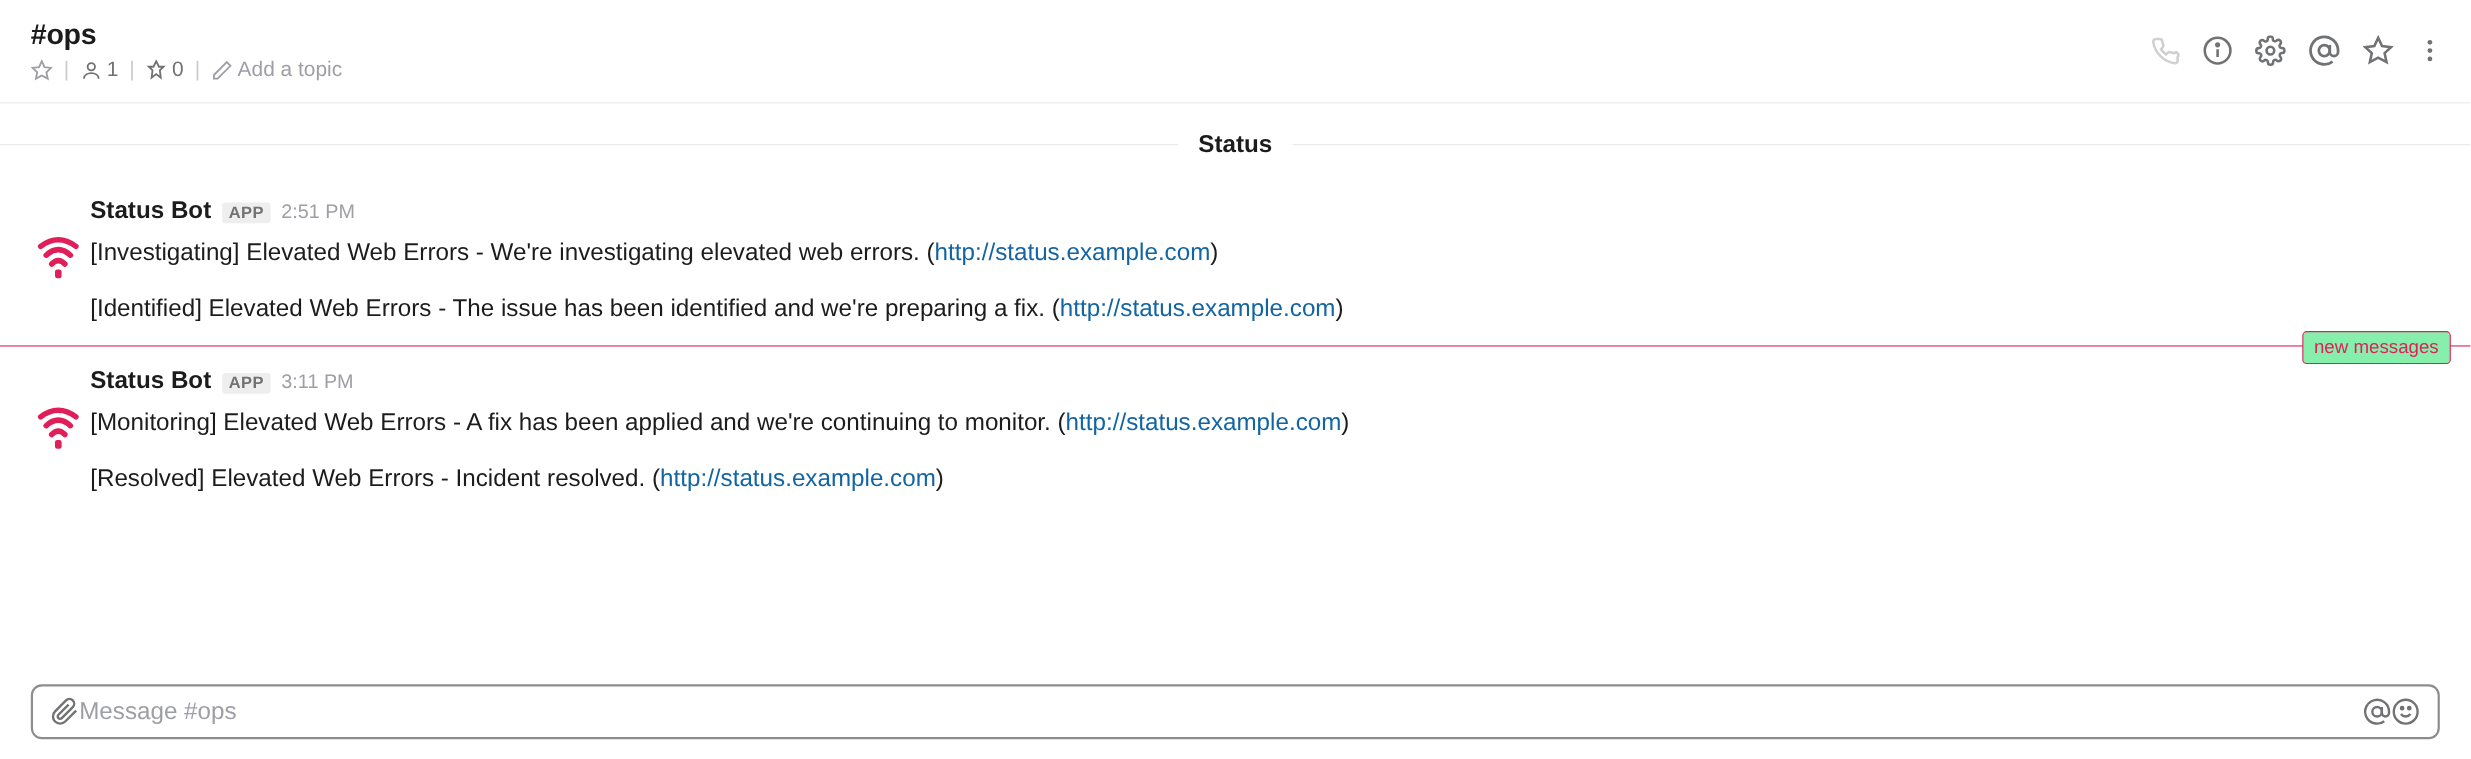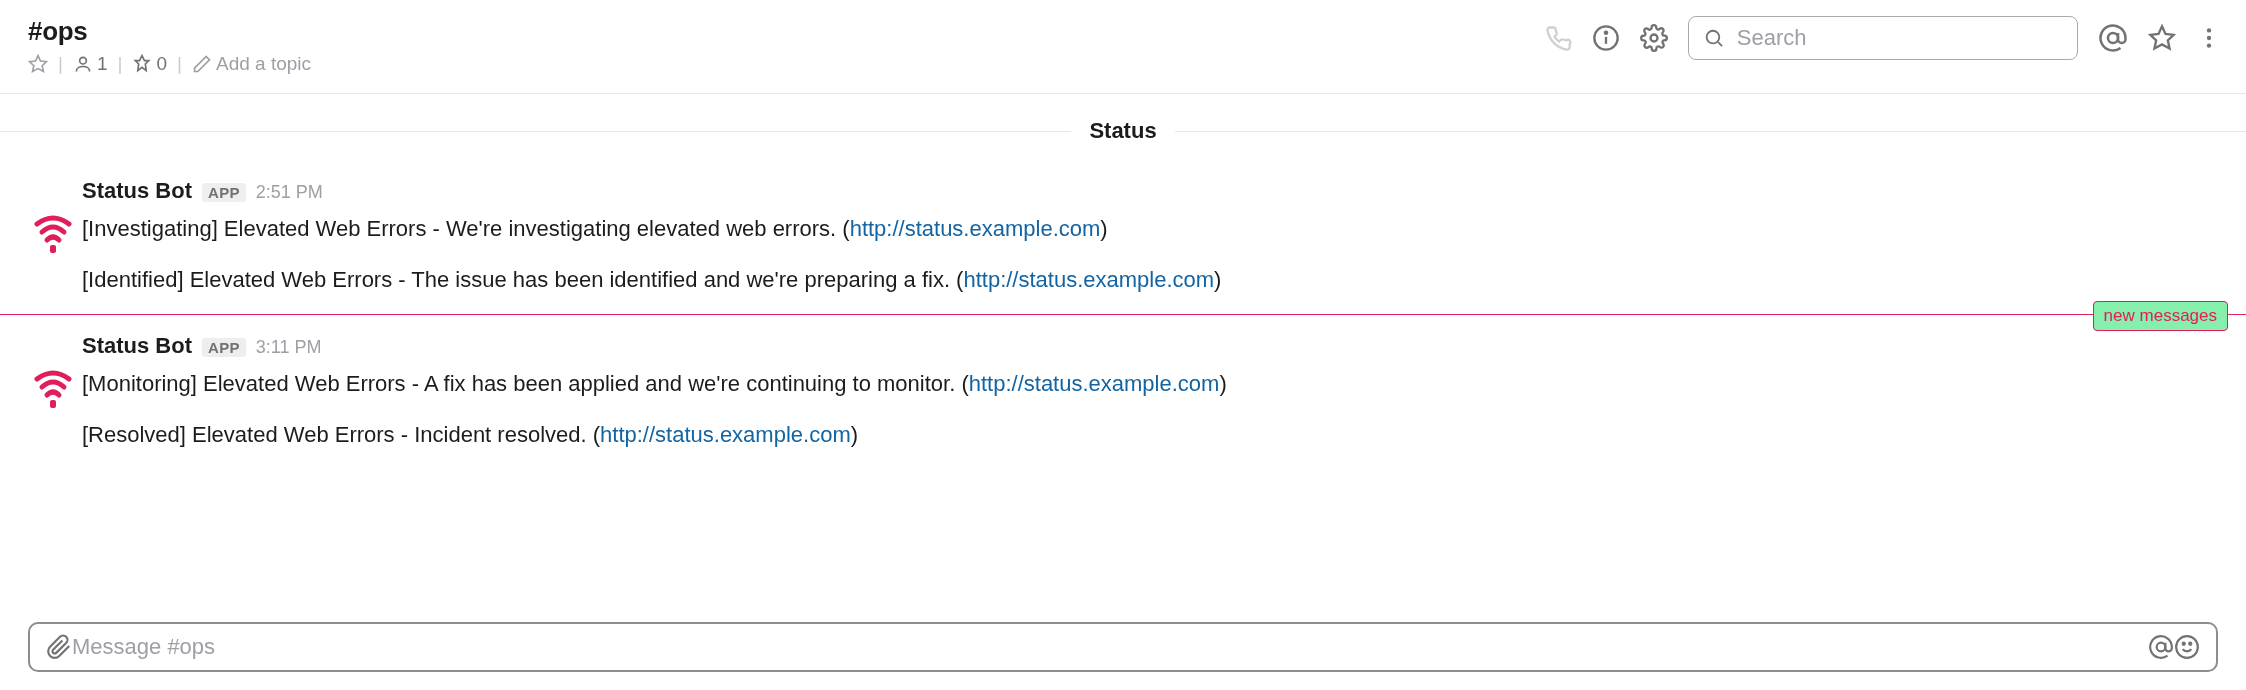--- a/index.html
+++ b/index.html
@@ -8,21 +8,21 @@
     background: #fff;
     color: #1d1c1d;
     width: 2246px;
     height: 690px;
     overflow: hidden;
   }
   
   .header {
     display: flex;
     justify-content: space-between;
-    align-items: flex-start;
+    align-items: center;
     padding: 16px 24px 18px 28px;
     border-bottom: 1px solid #e8e8e8;
   }
   .header-left { flex: 1; }
   .channel-name {
     font-size: 26px;
     font-weight: 900;
     color: #1d1c1d;
     letter-spacing: -0.3px;
   }
@@ -207,27 +207,20 @@
           <line x1="12" y1="11" x2="12" y2="17"></line>
           <circle cx="12" cy="7.5" r="1" fill="currentColor"></circle>
         </svg>
     </span>
     <span class="hdr-icon">
       <svg width="28" height="28" viewBox="0 0 24 24" fill="none" stroke="currentColor" stroke-width="2">
           <circle cx="12" cy="12" r="3"></circle>
           <path d="M19.4 15a1.65 1.65 0 00.33 1.82l.06.06a2 2 0 11-2.83 2.83l-.06-.06a1.65 1.65 0 00-1.82-.33 1.65 1.65 0 00-1 1.51V21a2 2 0 11-4 0v-.09a1.65 1.65 0 00-1-1.51 1.65 1.65 0 00-1.82.33l-.06.06a2 2 0 11-2.83-2.83l.06-.06a1.65 1.65 0 00.33-1.82 1.65 1.65 0 00-1.51-1H3a2 2 0 110-4h.09a1.65 1.65 0 001.51-1 1.65 1.65 0 00-.33-1.82l-.06-.06a2 2 0 112.83-2.83l.06.06a1.65 1.65 0 001.82.33h0a1.65 1.65 0 001-1.51V3a2 2 0 114 0v.09a1.65 1.65 0 001 1.51h0a1.65 1.65 0 001.82-.33l.06-.06a2 2 0 112.83 2.83l-.06.06a1.65 1.65 0 00-.33 1.82v0a1.65 1.65 0 001.51 1H21a2 2 0 110 4h-.09a1.65 1.65 0 00-1.51 1z"></path>
         </svg>
     </span>
-    <div class="search-box">
-      <svg width="24" height="24" viewBox="0 0 24 24" fill="none" stroke="#717274" stroke-width="2">
-          <circle cx="11" cy="11" r="7"></circle>
-          <line x1="21" y1="21" x2="16.65" y2="16.65"></line>
-        </svg>
-      <input type="text" placeholder="Search" style="">
-    </div>
     <span class="hdr-icon">
       <svg width="30" height="30" viewBox="0 0 24 24" fill="none" stroke="currentColor" stroke-width="2">
           <circle cx="12" cy="12" r="4"></circle>
           <path d="M16 8v5a3 3 0 006 0v-1a10 10 0 10-4 8"></path>
         </svg>
     </span>
     <span class="hdr-icon">
       <svg width="28" height="28" viewBox="0 0 24 24" fill="none" stroke="currentColor" stroke-width="2">
           <polygon points="12 2 15 8.5 22 9.3 17 14 18.5 21 12 17.5 5.5 21 7 14 2 9.3 9 8.5 12 2"></polygon>
         </svg>

